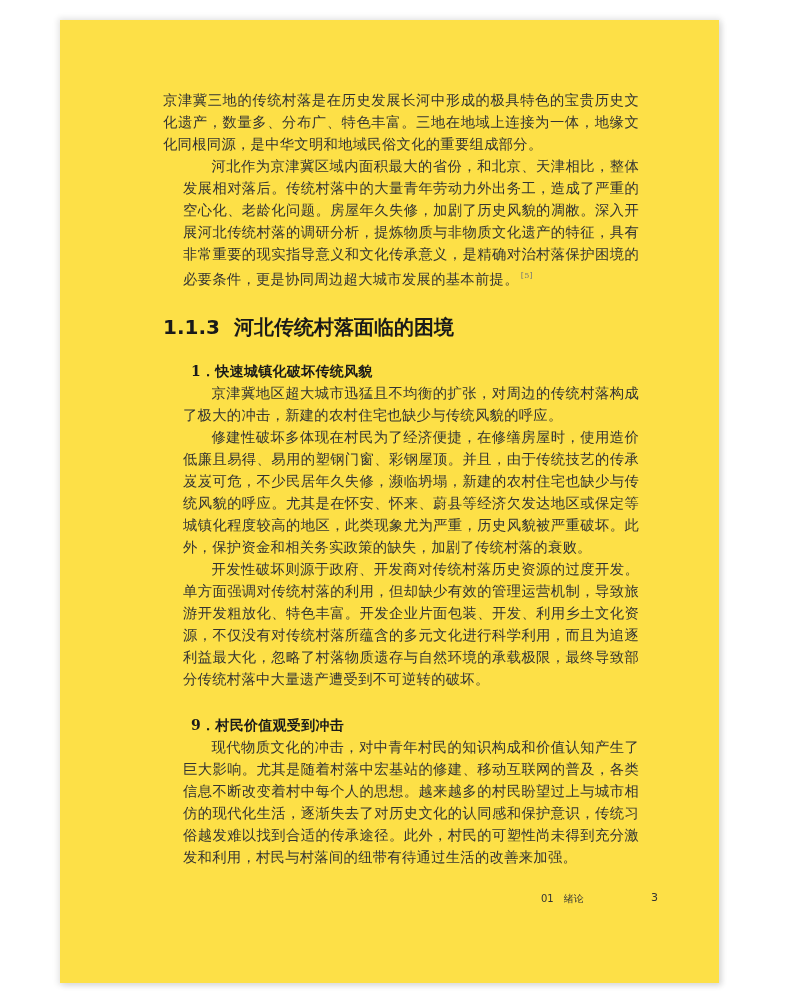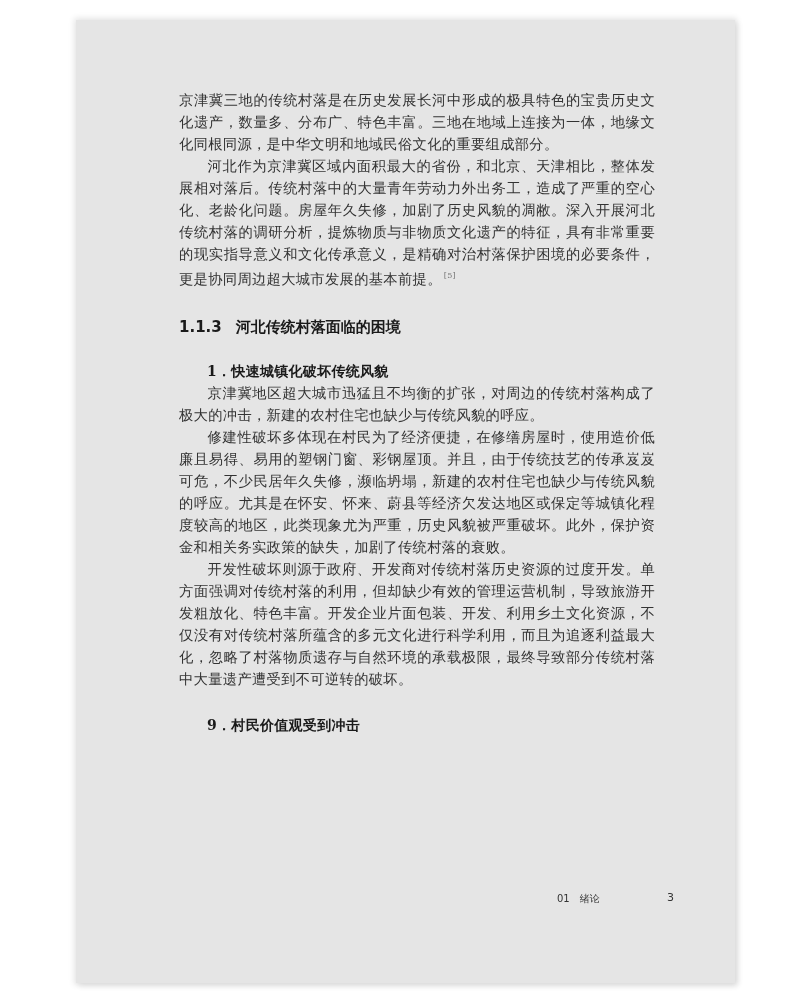--- a/index.html
+++ b/index.html
@@ -1,36 +1,36 @@
 <!DOCTYPE html>
 <html><head>
 <meta charset="utf-8">
 <style>
   html, body { margin: 0; padding: 0; }
   body {
     width: 790px; height: 1006px; background: #ffffff; position: relative; overflow: hidden;
     font-family: "DejaVu Serif", "Liberation Serif", serif; color: #2a2a2a;
   }
   .page {
-    position: absolute; left: 76px; top: 20px; width: 659px; height: 963px;
-    background: #e5e5e5;
+    position: absolute; left: 60px; top: 20px; width: 659px; height: 963px;
+    background: #fde047;
     box-shadow: 0 0 6px 2px rgba(0,0,0,0.10), 3px 3px 6px rgba(0,0,0,0.08);
   }
   .content {
     position: absolute; left: 103px; top: 69px; width: 476px;
   }
   .p {
     font-size: 14.3px; line-height: 22px; margin: 0; text-align: justify;
     letter-spacing: 0.3px; color: #333;
   }
-  .indent { text-indent: 2em; }
+  .indent { text-indent: 2em; margin-left: 20px; }
   .cite { font-size: 8px; vertical-align: super; color: #777; margin-left: 2px; }
   .h3 {
     font-family: "DejaVu Sans", "Liberation Sans", sans-serif;
-    font-size: 15px; color: #1a1a1a; margin: 26px 0 0 0; line-height: 22px;
+    font-size: 20px; color: #1a1a1a; margin: 26px 0 0 0; line-height: 22px;
   }
   .h3 .num { margin-right: 14px; }
   .h4 {
     font-size: 14px; font-weight: bold; margin: 22px 0 0 0; line-height: 22px;
     padding-left: 2em; color: #1a1a1a; letter-spacing: 0.3px;
   }
   .h4.second { margin-top: 24px; }
   .footer {
     position: absolute; top: 870px; left: 0; width: 594px; height: 20px;
     font-family: "DejaVu Sans", "Liberation Sans", sans-serif; font-size: 10px; color: #333;
@@ -48,19 +48,20 @@
     <p class="p indent"><span>河北作为京津冀区域内面积最大的省份，和北京、天津相比，整体发展相对落后。传统村落中的大量青年劳动力外出务工，造成了严重的空心化、老龄化问题。房屋年久失修，加剧了历史风貌的凋敝。深入开展河北传统村落的调研分析，提炼物质与非物质文化遗产的特征，具有非常重要的现实指导意义和文化传承意义，是精确对治村落保护困境的必要条件，更是协同周边超大城市发展的基本前提。</span><span class="cite">[5]</span></p>
 
     <h3 class="h3"><span class="num">1.1.3</span><span>河北传统村落面临的困境</span></h3>
 
     <h4 class="h4">1．快速城镇化破坏传统风貌</h4>
     <p class="p indent">京津冀地区超大城市迅猛且不均衡的扩张，对周边的传统村落构成了极大的冲击，新建的农村住宅也缺少与传统风貌的呼应。</p>
     <p class="p indent">修建性破坏多体现在村民为了经济便捷，在修缮房屋时，使用造价低廉且易得、易用的塑钢门窗、彩钢屋顶。并且，由于传统技艺的传承岌岌可危，不少民居年久失修，濒临坍塌，新建的农村住宅也缺少与传统风貌的呼应。尤其是在怀安、怀来、蔚县等经济欠发达地区或保定等城镇化程度较高的地区，此类现象尤为严重，历史风貌被严重破坏。此外，保护资金和相关务实政策的缺失，加剧了传统村落的衰败。</p>
     <p class="p indent">开发性破坏则源于政府、开发商对传统村落历史资源的过度开发。单方面强调对传统村落的利用，但却缺少有效的管理运营机制，导致旅游开发粗放化、特色丰富。开发企业片面包装、开发、利用乡土文化资源，不仅没有对传统村落所蕴含的多元文化进行科学利用，而且为追逐利益最大化，忽略了村落物质遗存与自然环境的承载极限，最终导致部分传统村落中大量遗产遭受到不可逆转的破坏。</p>
 
     <h4 class="h4 second">9．村民价值观受到冲击</h4>
+    <p class="p indent">现代物质文化的冲击，对中青年村民的知识构成和价值认知产生了巨大影响。尤其是随着村落中宏基站的修建、移动互联网的普及，各类信息不断改变着村中每个人的思想。越来越多的村民盼望过上与城市相仿的现代化生活，逐渐失去了对历史文化的认同感和保护意识，传统习俗越发难以找到合适的传承途径。此外，村民的可塑性尚未得到充分激发和利用，村民与村落间的纽带有待通过生活的改善来加强。</p>
   </div>
 
   <div class="footer">
     <span class="chapter"><span class="cnum">01</span><span>绪论</span></span>
     <span class="pageno">3</span>
   </div>
 </div>
 
 </body></html>

